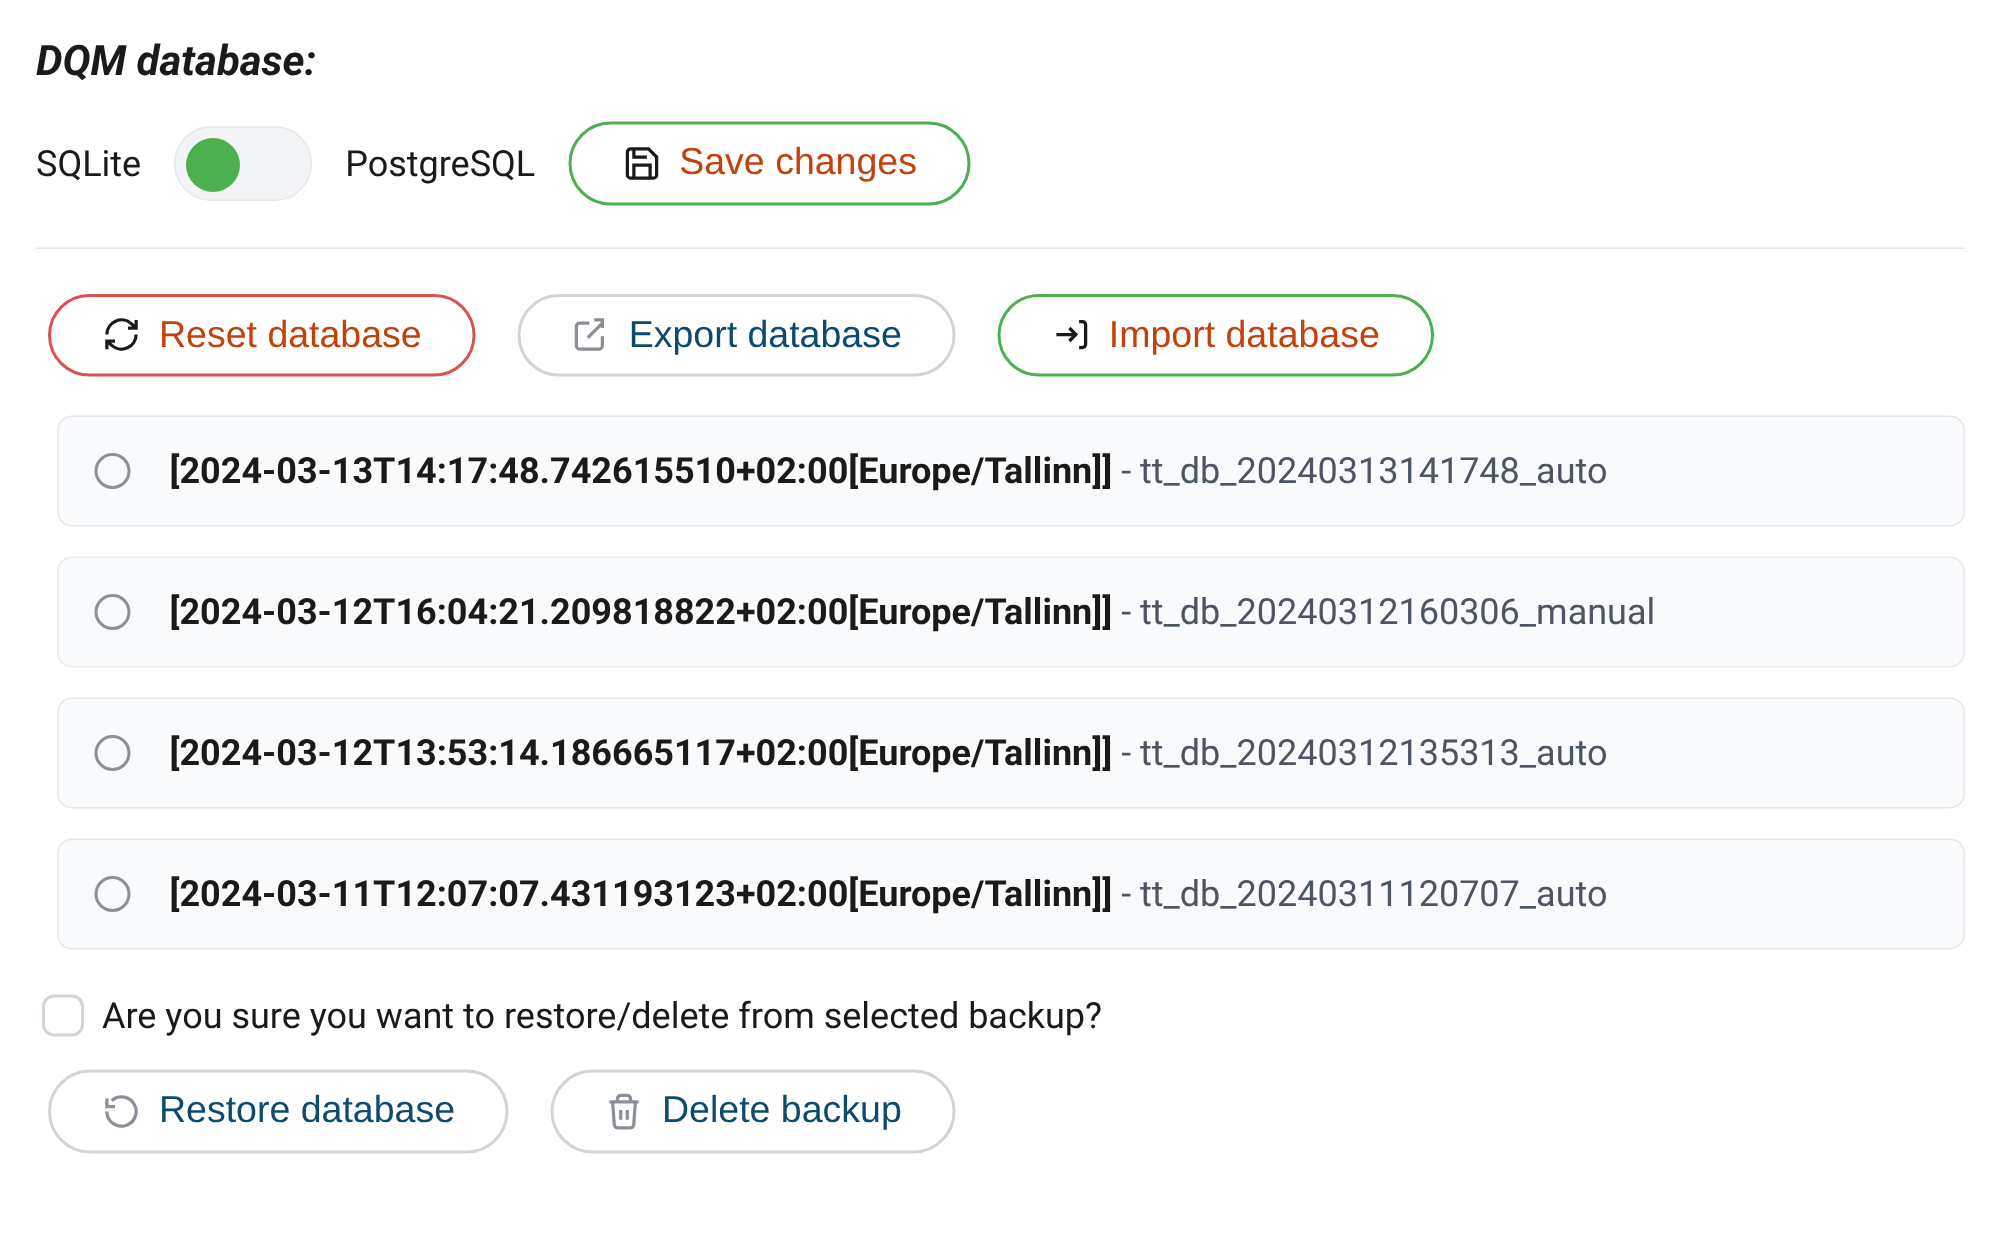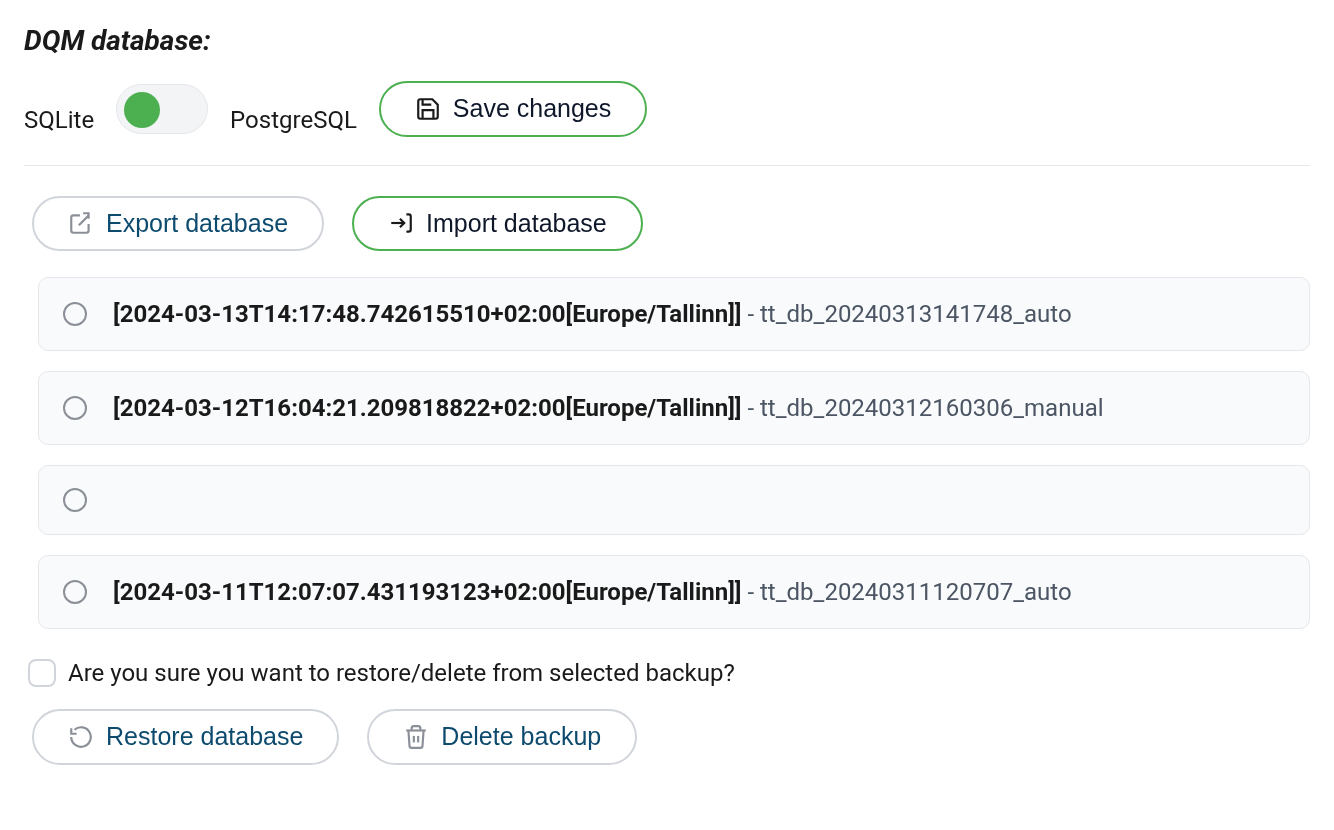--- a/index.html
+++ b/index.html
@@ -20,21 +20,21 @@
   }
   .top-row {
     display: flex;
     align-items: center;
     gap: 22px;
     padding-bottom: 28px;
     border-bottom: 1px solid #e5e7eb;
   }
   .db-toggle-group {
     display: flex;
-    align-items: flex-end;
+    align-items: center;
     gap: 22px;
   }
   .toggle {
     width: 92px;
     height: 50px;
     background: #f3f4f6;
     border-radius: 999px;
     position: relative;
     flex: none;
     border: 1px solid #e5e7eb;
@@ -50,21 +50,21 @@
     display: inline-flex;
     align-items: center;
     gap: 12px;
     padding: 12px 34px;
     font-size: 25px;
     border-radius: 999px;
     background: #fff;
     cursor: pointer;
     border: 2px solid;
     line-height: 1.1;
-    color: #0f172a;
+    color: #c2410c;
   }
   .btn.green { border-color: #4CAF50; }
   .btn.red   { border-color: #d9534f; }
   .btn.gray  { border-color: #d1d5db; color: #0c4a6e; }
   .btn.gray svg { stroke: #8a8f98; }
   .btn svg { width: 26px; height: 26px; flex: none; stroke: #1a1a1a; stroke-width: 2; fill: none; }
 
   .actions-row {
     display: flex;
     gap: 28px;
@@ -131,20 +131,29 @@
     <svg viewBox="0 0 24 24">
       <path d="M19 21H5a2 2 0 0 1-2-2V5a2 2 0 0 1 2-2h11l5 5v11a2 2 0 0 1-2 2z"></path>
       <path d="M17 21v-8H7v8"></path>
         <path d="M7 3v5h8"></path>
     </svg>
     <span>Save changes</span>
   </button>
 </div>
 
 <div class="actions-row">
+  <button class="btn red">
+    <svg viewBox="0 0 24 24">
+      <path d="M3 12a9 9 0 0 1 15-6.7L21 8"></path>
+        <path d="M21 3v5h-5"></path>
+      <path d="M21 12a9 9 0 0 1-15 6.7L3 16"></path>
+        <path d="M3 21v-5h5"></path>
+    </svg>
+    <span>Reset database</span>
+  </button>
   <button class="btn gray">
     <svg viewBox="0 0 24 24">
       <path d="M14 3h5v5"></path>
         <path d="M10 14L19 5"></path>
       <path d="M19 13v6a2 2 0 0 1-2 2H5a2 2 0 0 1-2-2V7a2 2 0 0 1 2-2h6"></path>
     </svg>
     <span>Export database</span>
   </button>
   <button class="btn green">
     <svg viewBox="0 0 24 24">
@@ -168,20 +177,25 @@
   <div class="backup-item">
     <div class="radio"></div>
     <div class="backup-text">
       <b>[2024-03-12T16:04:21.209818822+02:00[Europe/Tallinn]]</b>
       <span> - </span>
       <span>tt_db_20240312160306_manual</span>
     </div>
   </div>
   <div class="backup-item">
     <div class="radio"></div>
+    <div class="backup-text">
+      <b>[2024-03-12T13:53:14.186665117+02:00[Europe/Tallinn]]</b>
+      <span> - </span>
+      <span>tt_db_20240312135313_auto</span>
+    </div>
   </div>
   <div class="backup-item">
     <div class="radio"></div>
     <div class="backup-text">
       <b>[2024-03-11T12:07:07.431193123+02:00[Europe/Tallinn]]</b>
       <span> - </span>
       <span>tt_db_20240311120707_auto</span>
     </div>
   </div>
 </div>

